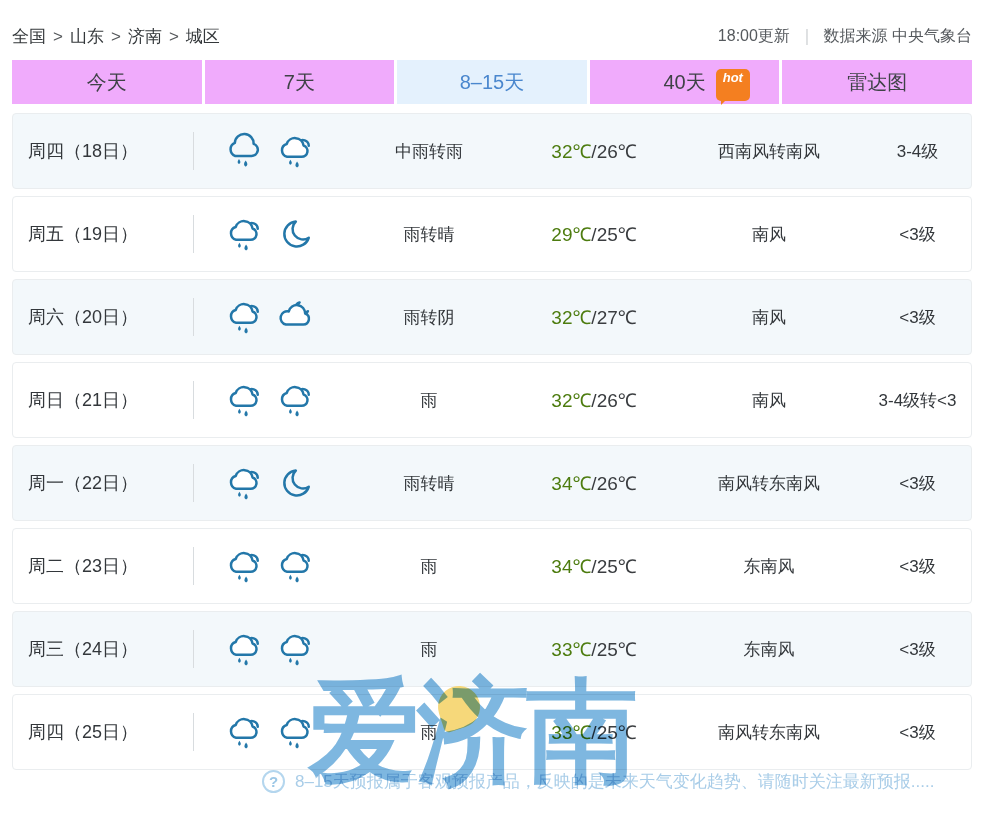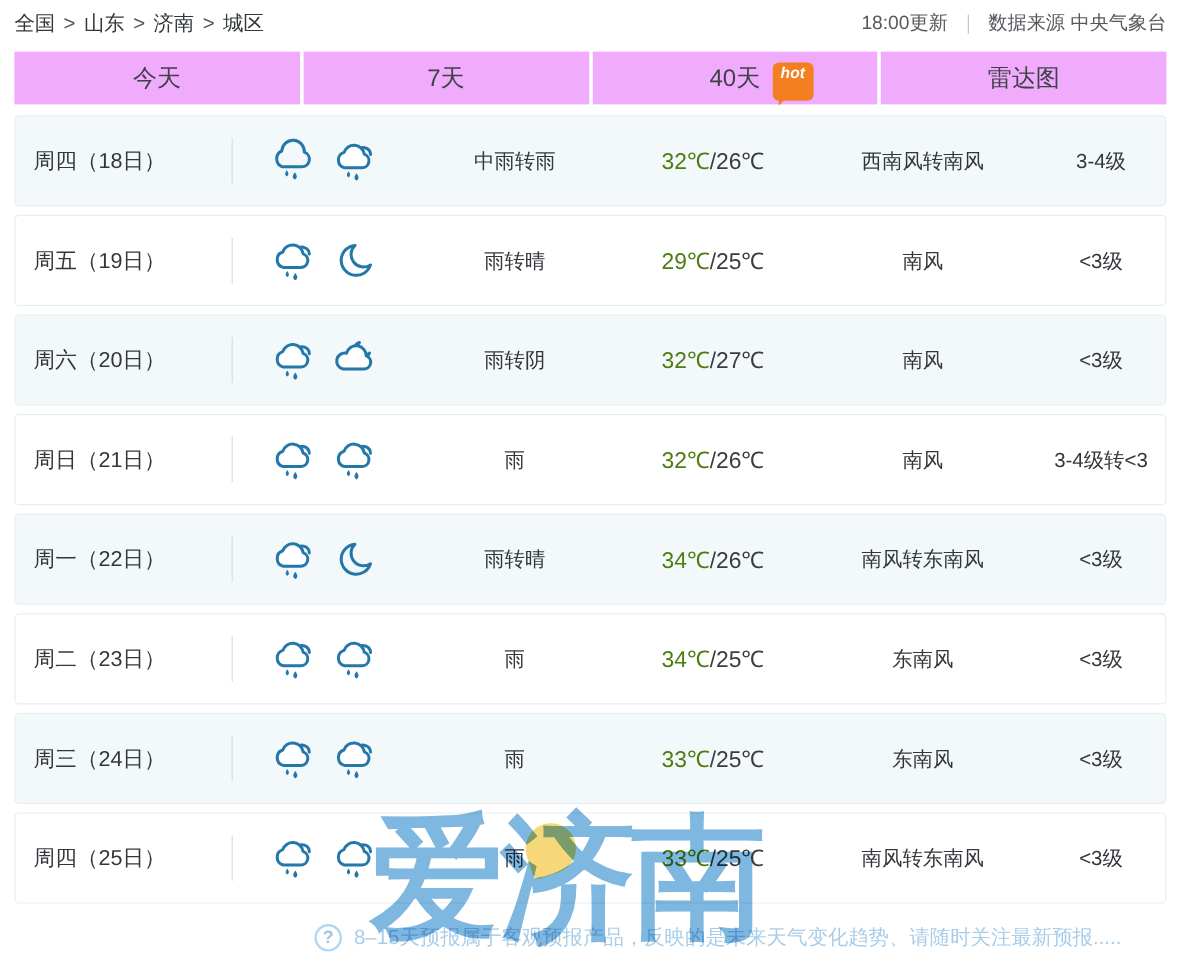--- a/index.html
+++ b/index.html
@@ -1,21 +1,21 @@
 <!DOCTYPE html>
 <html><head>
 <meta charset="utf-8">
 <style>
   * { margin:0; padding:0; box-sizing:border-box; }
   html,body { width:984px; height:814px; background:#fff; overflow:hidden;
               font-family:"Liberation Sans", sans-serif; position:relative; }
 
   
   .topbar { display:flex; justify-content:space-between; align-items:center;
-            padding:8px 12px 6px 12px; }
+            padding:25px 12px 6px 12px; }
   .breadcrumb { font-size:17px; color:#33373a; display:flex; gap:7px; align-items:center; }
   .breadcrumb .sep { color:#55585b; }
   .meta { font-size:16px; color:#55595d; display:flex; gap:9px; align-items:center; }
   .meta .bar { color:#c3c6c9; }
 
   
   .tabs { display:flex; gap:3px; margin:6px 12px 0 12px; }
   .tab  { flex:1; height:44px; display:flex; align-items:center; justify-content:center;
           background:#f0abfc; font-size:20px; color:#3e4246; cursor:pointer; position:relative; }
   .tab.active { background:#e4f1fd; color:#4a87ce; }
@@ -101,20 +101,23 @@
   </div>
 </div>
 
 <div class="tabs">
   <div class="tab">
     <span class="label">今天</span>
   </div>
   <div class="tab">
     <span class="label">7天</span>
   </div>
+  <div class="tab active">
+    <span class="label">8–15天</span>
+  </div>
   <div class="tab">
     <span class="label">40天</span>
       <span class="label" style="width:0">
         <span class="badge">hot</span>
       </span>
   </div>
   <div class="tab">
     <span class="label">雷达图</span>
   </div>
 </div>

